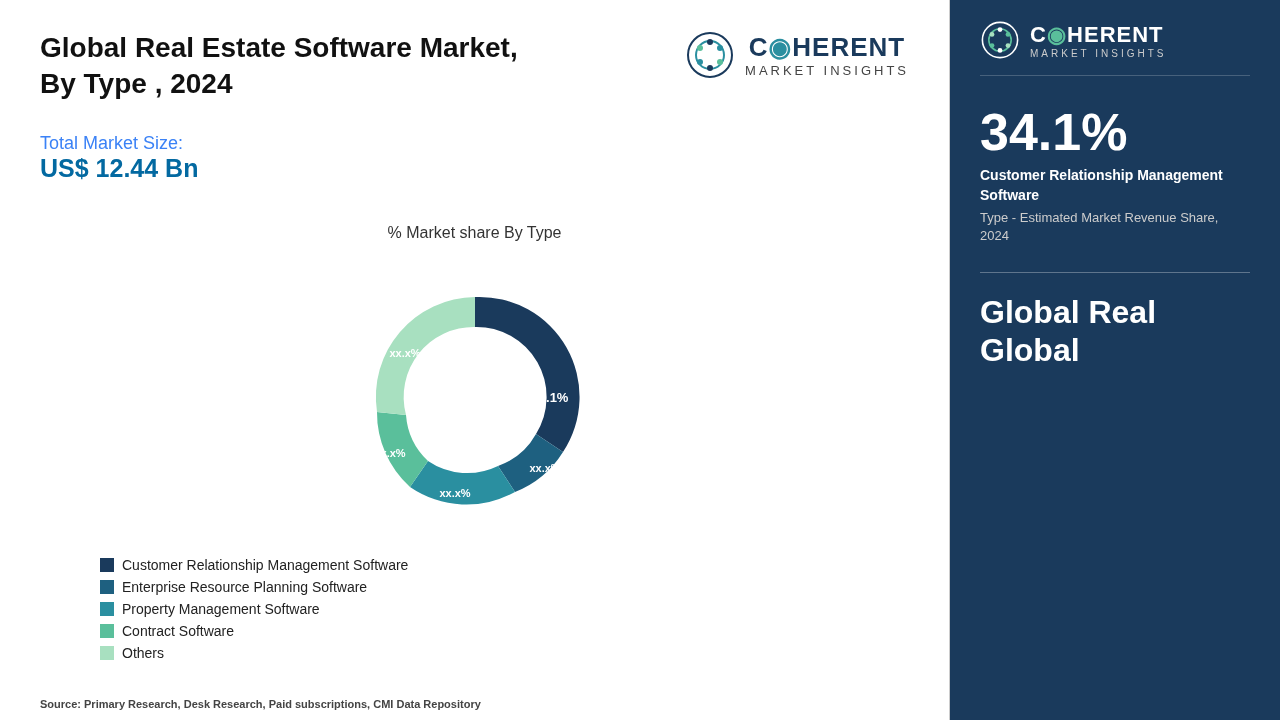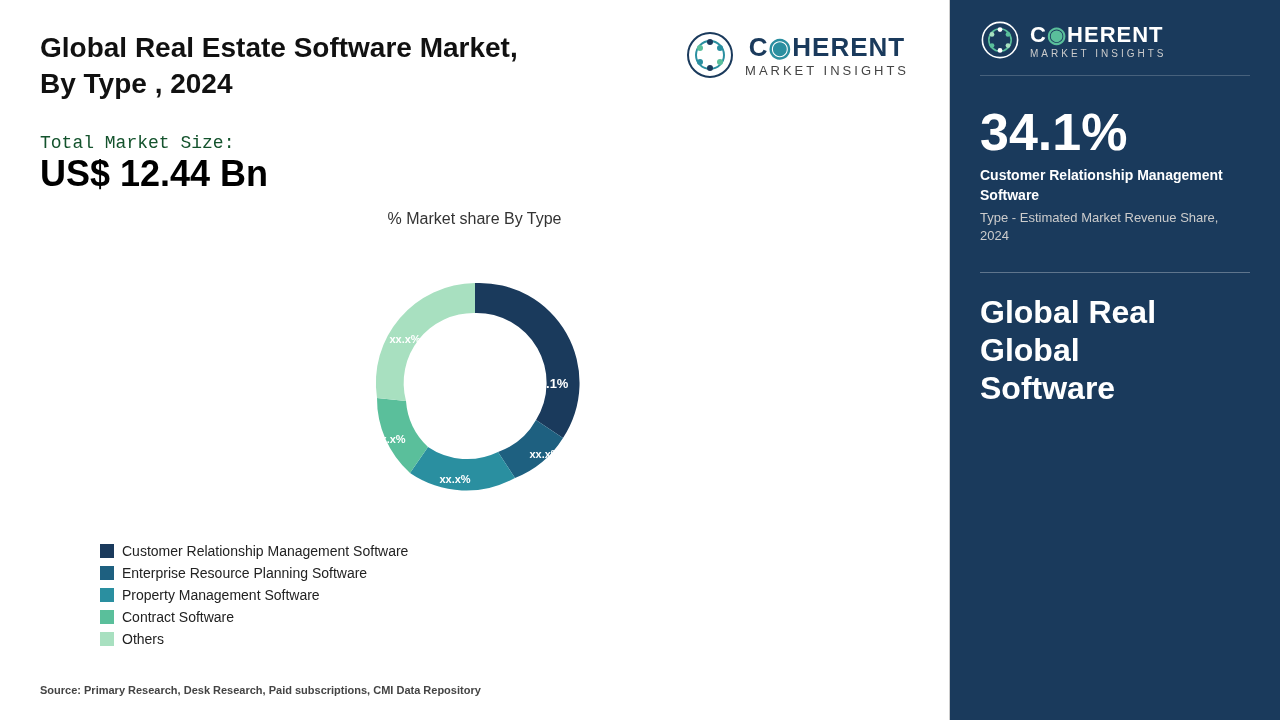--- a/index.html
+++ b/index.html
@@ -6,21 +6,21 @@
     body {
       width: 1280px;
       height: 720px;
       display: flex;
       font-family: Arial, sans-serif;
       background: #fff;
       overflow: hidden;
     }
     .left-panel {
       flex: 1;
-      padding: 30px 40px 24px 40px;
+      padding: 30px 40px 10px 40px;
       display: flex;
       flex-direction: column;
       position: relative;
       border-radius: 6px;
     }
     .right-panel {
       width: 330px;
       background: #1a3a5c;
       color: #fff;
       padding: 20px 30px;
@@ -59,33 +59,33 @@
       color: #111;
       line-height: 1.3;
       margin-bottom: 10px;
     }
     .market-size {
       margin-top: 20px;
       margin-bottom: 10px;
     }
     .market-size-label {
       font-size: 18px;
-      color: #14532d;
-      font-family: Liberation Mono, monospace;
+      color: #3b82f6;
     }
     .market-size-value {
-      font-size: 36px;
-      font-weight: bold;
-      color: #000000;
+      font-size: 25px;
+      font-weight: bold;
+      color: #0369a1;
     }
     .chart-area {
       display: flex;
       flex-direction: column;
       align-items: center;
       flex: 1;
+      justify-content: center;
     }
     .chart-title {
       font-size: 16px;
       color: #333;
       margin-bottom: 15px;
       margin-top: 5px;
     }
     .donut-container {
       position: relative;
       width: 280px;
@@ -288,15 +288,15 @@
 
   <div class="big-percent">34.1%</div>
   <div class="highlight-label">Customer Relationship Management Software</div>
   <div class="highlight-sub">Type - Estimated Market Revenue Share, 2024</div>
 
   <hr class="divider">
 
   <div class="global-title">
     <span>Global Real</span><br>
     <span>Global</span><br>
-    <span>Software</span><br>
+    <br>
   </div>
 </div>
 
 </body></html>

